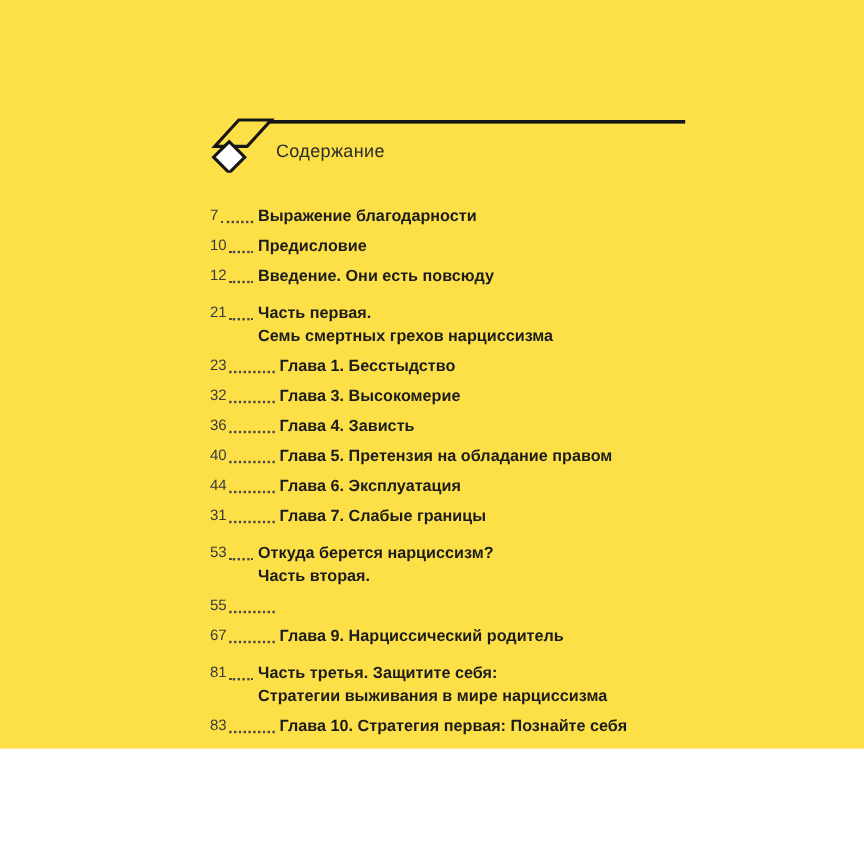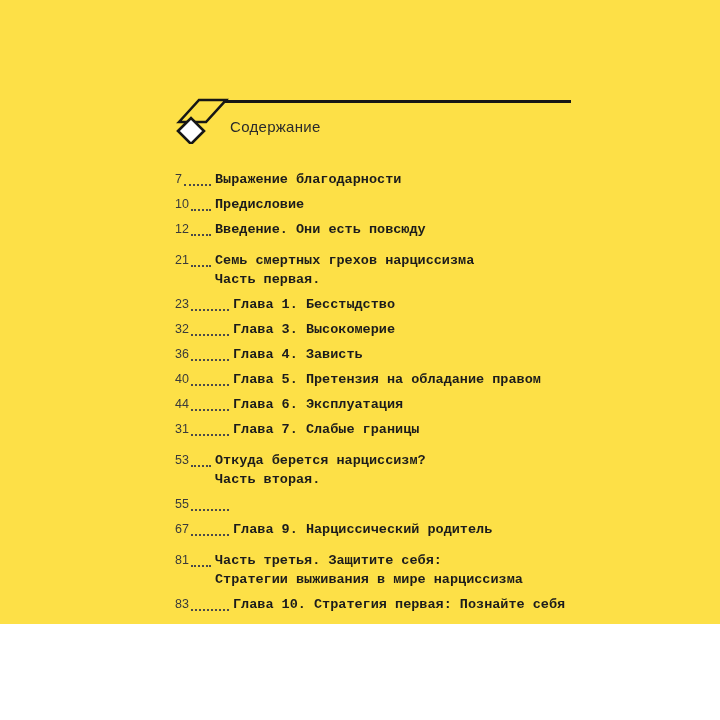--- a/index.html
+++ b/index.html
@@ -79,21 +79,20 @@
     border-bottom: 2px dotted #4a4a4a;
   }
   .title {
     font-size: 13.5px;
     font-weight: 700;
     color: #1c1c1c;
     line-height: 19px;
   }
   .title > div {
     white-space: nowrap;
-    font-family: Liberation Mono, monospace;
   }
 </style>
 </head>
 <body>
 
 <div class="page">
 
   <div class="header">
     <svg class="logo" width="54" height="60" viewBox="0 0 54 60" aria-hidden="true">
       <path d="M4 38 L24 16 L51 16 L31 38 Z" fill="none" stroke="#161616" stroke-width="2.6"></path>
@@ -134,22 +133,22 @@
         <div>Введение. Они есть повсюду</div>
       </div>
     </div>
 
     <div class="row part gap">
       <div class="lead">
         <span class="num">21</span>
         <span class="dots"></span>
       </div>
       <div class="title">
+        <div>Часть первая.</div>
         <div>Семь смертных грехов нарциссизма</div>
-        <div>Часть первая.</div>
       </div>
     </div>
 
     <div class="row chapter">
       <div class="lead">
         <span class="num">23</span>
         <span class="dots"></span>
       </div>
       <div class="title">
         <div>Глава 1. Бесстыдство</div>

